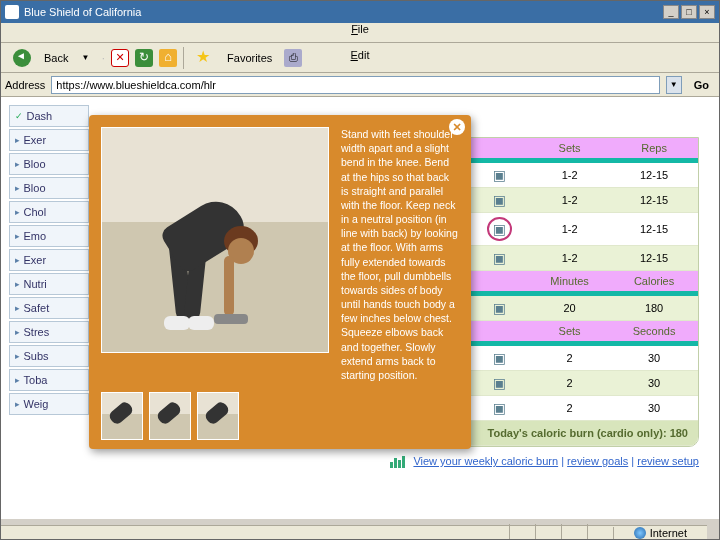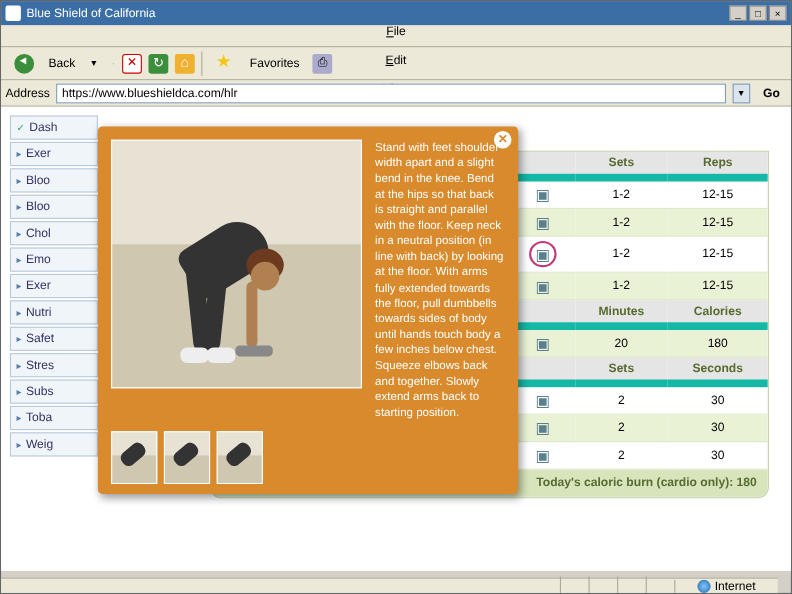--- a/index.html
+++ b/index.html
@@ -34,21 +34,21 @@
 
 .leftnav { position: absolute; left: 8px; top: 8px; width: 80px; }
 .leftnav .tab { height: 22px; border: 1px solid #b7c8d7; background: #f0f5fa; margin-bottom: 2px; display: flex; align-items: center; padding: 0 5px; font-size: 11px; color: #336; cursor: pointer; white-space: nowrap; overflow: hidden; }
 .leftnav .tab .arr { color: #5a7fa8; font-size: 9px; margin-right: 4px; }
 .leftnav .tab.active .arr { color: #2a5; }
 
 
 .mainpanel { position: absolute; left: 190px; top: 40px; right: 20px; }
 .workout { border: 1px solid #c1cfa8; border-radius: 0 0 10px 10px; overflow: hidden; }
 .workout table { width: 100%; border-collapse: collapse; font-size: 11px; }
-.workout th { background: #e5e5e5; color: #556b2f; font-weight: bold; padding: 4px 6px; text-align: center; border-bottom: 7px solid #14b8a6; }
+.workout th { background: #f0abfc; color: #556b2f; font-weight: normal; padding: 4px 6px; text-align: center; border-bottom: 5px solid #14b8a6; }
 .workout th.ex { text-align: left; }
 .workout td { padding: 4px 6px; border-bottom: 1px solid #e0e8cc; text-align: center; }
 .workout tr.alt td { background: #eaf2d6; }
 .workout td.ex { text-align: left; color: #6b7f3a; }
 .workout td.ex input[type=checkbox]{ margin-right: 4px; vertical-align: middle; }
 .workout .vid { color: #5a7f8f; cursor: pointer; font-size: 14px; }
 .workout .vid.hl { display: inline-block; border: 2px solid #c3397a; border-radius: 50%; padding: 2px 4px; }
 .workout .bullet { display: inline-block; width: 8px; height: 8px; background: #d68a2c; margin-right: 4px; vertical-align: middle; }
 .workout .total { background: #d8e5bc; color: #556b2f; font-weight: bold; text-align: right; padding: 6px 10px; }
 .bottomlinks { text-align: right; font-size: 11px; color: #3366cc; margin-top: 8px; }
@@ -252,20 +252,26 @@
               <td><span class="vid">▣</span></td>
               <td>2</td>
               <td>30</td>
             </tr>
       <tr>
               <td colspan="4" class="total">Today's caloric burn (cardio only): 180</td>
             </tr>
     </tbody>
         </table>
     </div>
+    <div class="bottomlinks">
+      <span class="chartico"><span style="height:6px"></span><span style="height:10px"></span><span style="height:8px"></span><span style="height:12px"></span></span>
+      <a>View your weekly caloric burn</a> |
+      <a>review goals</a> |
+      <a>review setup</a>
+    </div>
   </div>
 
   <div class="popup">
     <div class="closex">✕</div>
     <div class="imgwrap">
       <div class="floor"></div>
       <div class="figure">
         <div class="leg1"></div>
           <div class="leg2"></div>
         <div class="shoe" style="left:-16px;top:144px;"></div>

